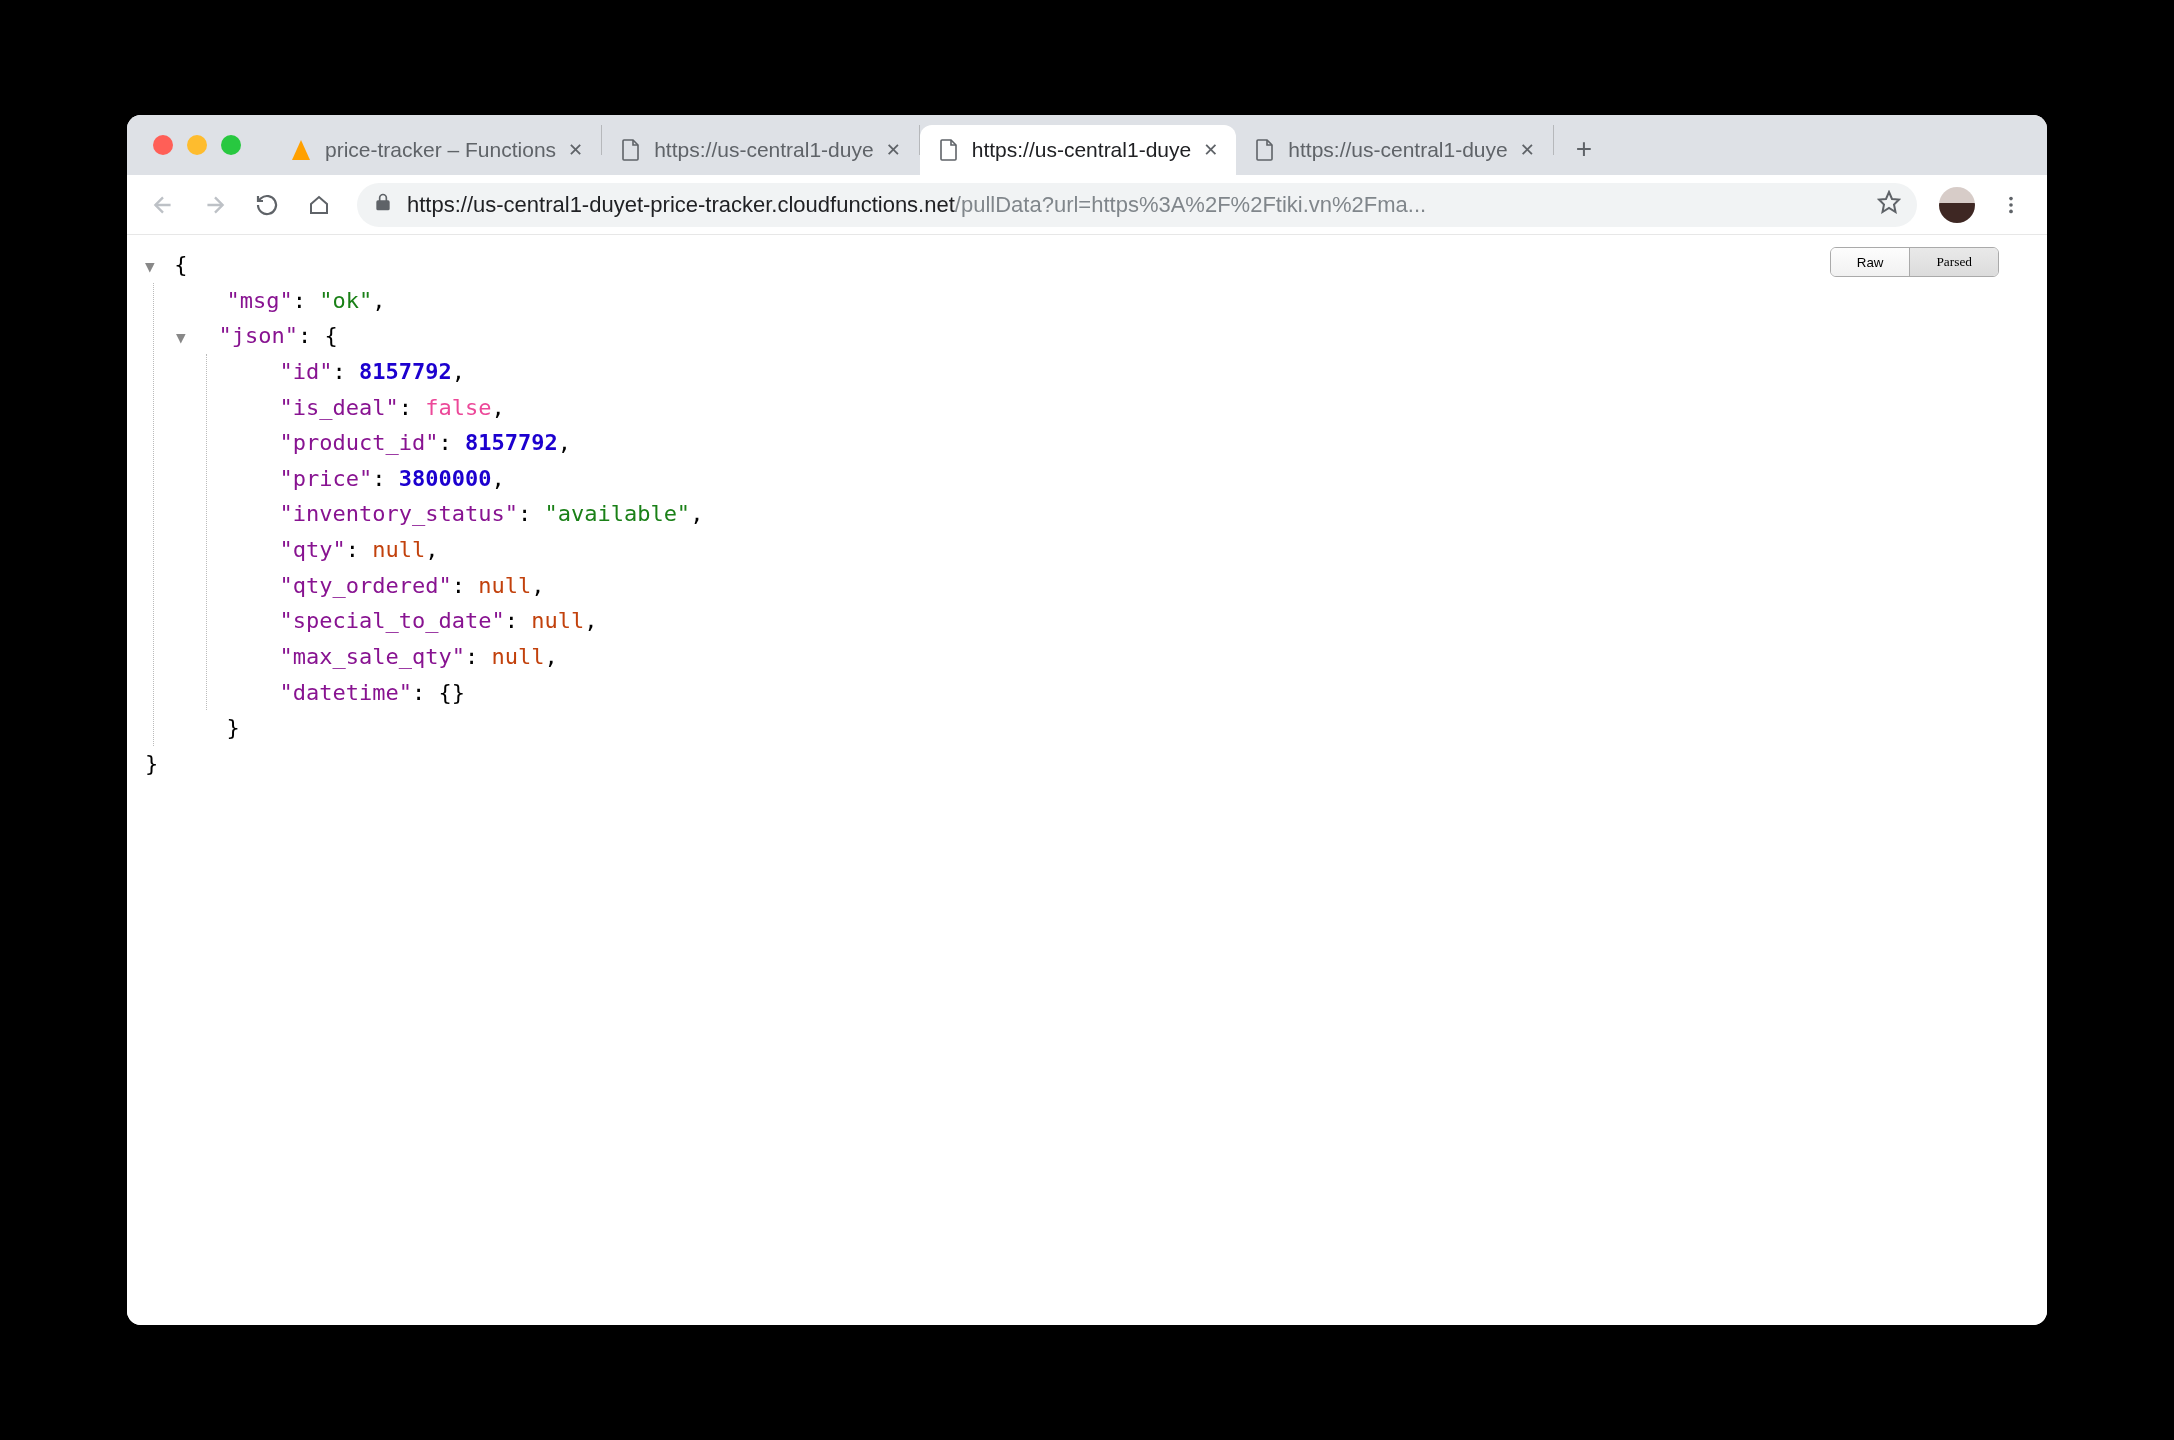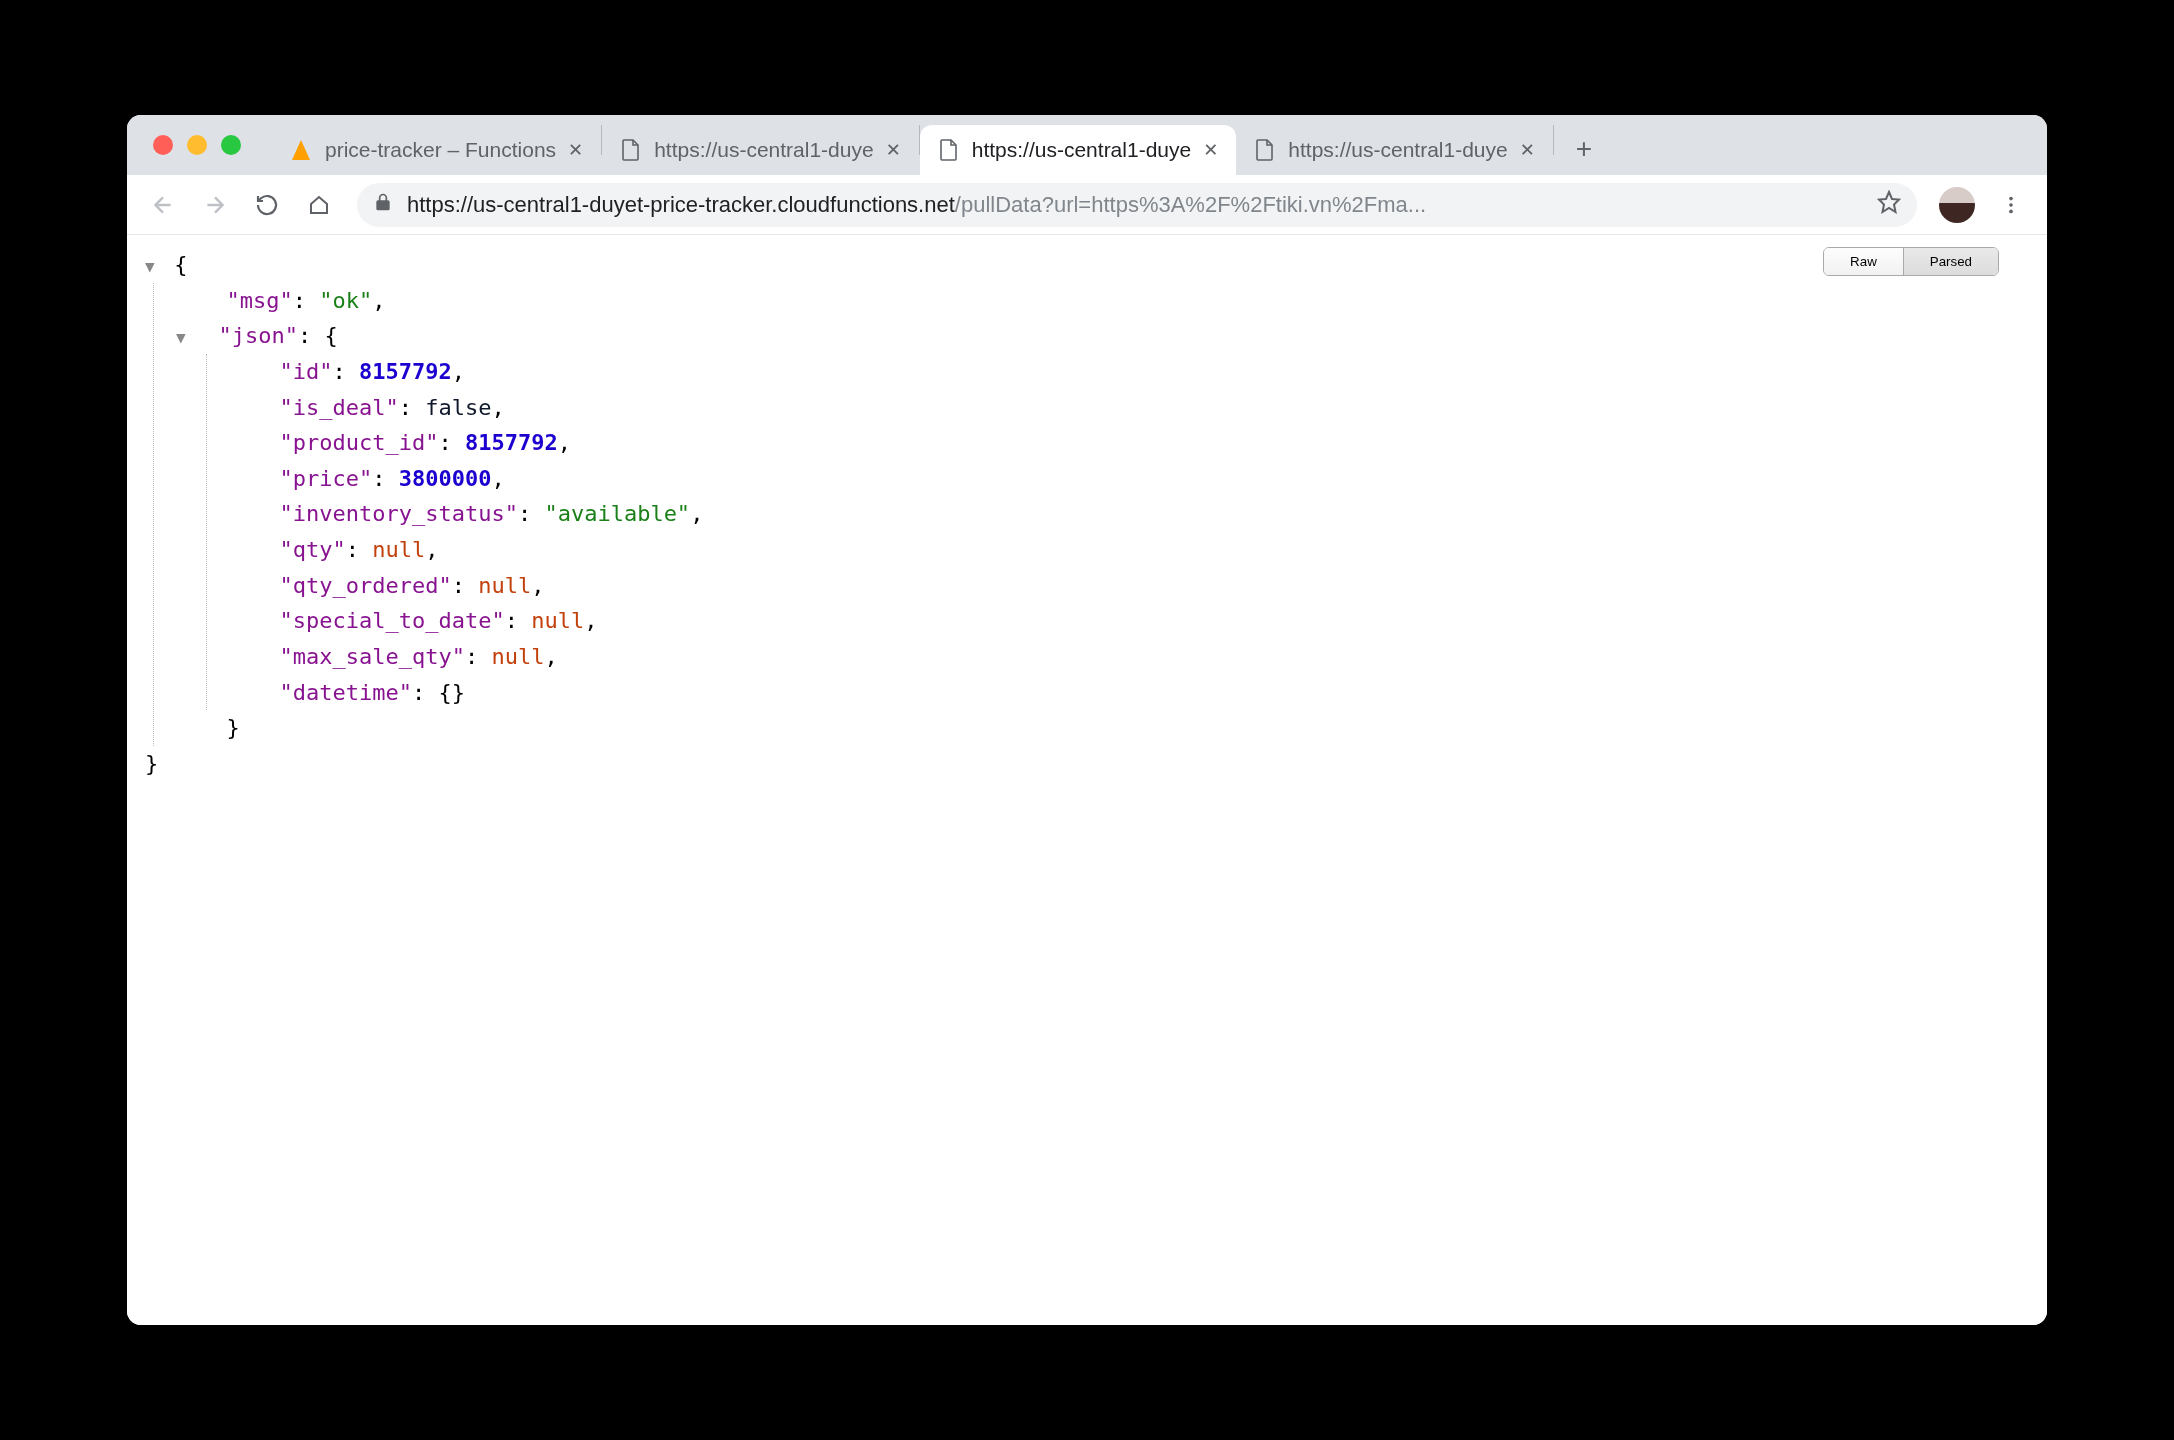--- a/index.html
+++ b/index.html
@@ -194,35 +194,36 @@
       padding: 6px 26px;
       background: linear-gradient(#fdfdfd, #f1f1f1);
       cursor: pointer;
       border: none;
     }
     .view-toggle-btn.active {
       background: linear-gradient(#e9e9e9, #dcdcdc);
     }
     .view-toggle-btn + .view-toggle-btn {
       border-left: 1px solid #aaa;
+      font-family: Liberation Serif, serif;
     }
     .arrow-toggle {
       color: #888;
       display: inline-block;
       width: 16px;
       cursor: pointer;
       user-select: none;
       font-size: 16px;
     }
     .json-line { white-space: pre; }
     .json-indent1 { padding-left: 46px; }
     .json-key { color: #881391; }
     .json-string { color: #1a8017; }
     .json-number { color: #1c00cf; font-weight: bold; }
-    .json-bool { color: #0f172a; }
+    .json-bool { color: #ec4899; }
     .json-null { color: #c2410c; }
     .punct { color: #000; }
     .tree-lines {
       border-left: 1px dotted #bbb;
       margin-left: 8px;
       padding-left: 0;
     }
   </style>
 </head>
 <body>

